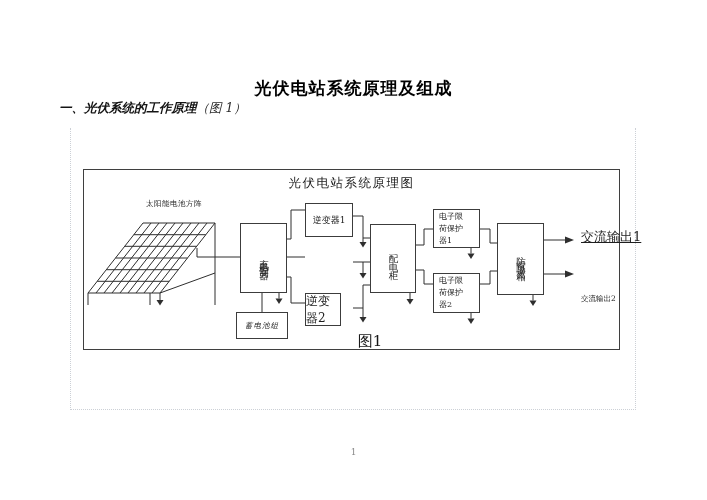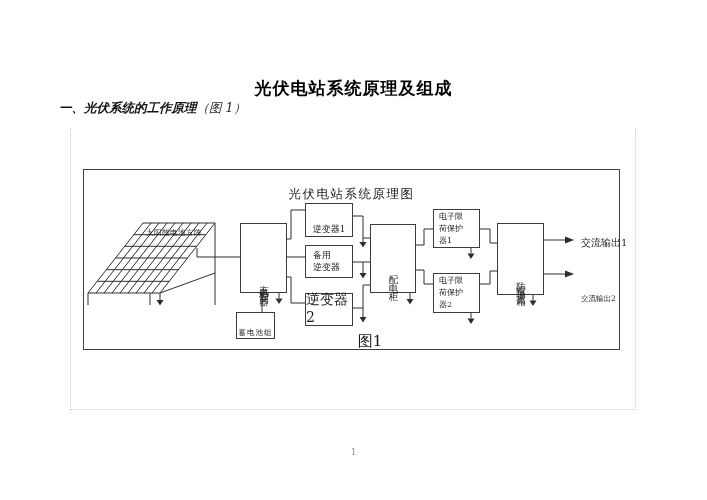--- a/index.html
+++ b/index.html
@@ -20,48 +20,48 @@
   .anchor-guides{
     position:absolute;left:70px;top:128px;width:564px;height:281px;
     border-left:1px dotted #ccd0d6;border-right:1px dotted #ccd0d6;border-bottom:1px dotted #ccd0d6;
   }
   .diagram-frame{
     position:absolute;left:83px;top:169px;width:537px;height:181px;
     border:1.5px solid #3f3f3f;box-sizing:border-box;background:#ffffff;z-index:1;
   }
   .schematic-svg{position:absolute;left:0;top:0;width:707px;height:500px;z-index:2;}
   .fig-title{
-    position:absolute;left:83px;top:186px;width:537px;text-align:center;
+    position:absolute;left:83px;top:175px;width:537px;text-align:center;
     font-size:12.5px;letter-spacing:1.5px;color:#191919;z-index:3;
     font-family:"DejaVu Serif",serif;
   }
   .lbl{
     position:absolute;z-index:3;color:#1f1f1f;font-family:"DejaVu Serif",serif;white-space:nowrap;
   }
   .box{
     position:absolute;z-index:3;background:#ffffff;border:1.4px solid #3c3c3c;box-sizing:border-box;
-    display:flex;align-items:flex-end;justify-content:center;color:#1c1c1c;
+    display:flex;align-items:center;justify-content:center;color:#1c1c1c;
     font-family:"DejaVu Serif",serif;
   }
   .box .vtext{writing-mode:vertical-rl;text-orientation:upright;}
   .box.multiline{flex-direction:column;align-items:flex-start;}
   .box-charge{left:240px;top:223px;width:47px;height:70px;}
   .box-charge .vtext{font-size:9.5px;letter-spacing:3px;}
-  .box-battery{left:236px;top:312px;width:39px;height:27px;font-size:7.5px;letter-spacing:1px;}
+  .box-battery{left:236px;top:312px;width:52px;height:27px;font-size:7.5px;letter-spacing:1px;font-style:italic;}
   .box-inv1{left:305px;top:203px;width:48px;height:34px;font-size:9px;}
   .box-backup{left:305px;top:245px;width:48px;height:33px;font-size:9px;line-height:1.25;padding-left:7px;}
-  .box-inv2{left:305px;top:293px;width:48px;height:33px;font-size:14px;}
+  .box-inv2{left:305px;top:293px;width:36px;height:33px;font-size:12px;}
   .box-dist{left:370px;top:224px;width:46px;height:69px;}
   .box-dist .vtext{font-size:9.5px;letter-spacing:8px;}
   .box-prot1{left:433px;top:209px;width:47px;height:39px;font-size:8px;line-height:1.5;padding-left:5px;}
   .box-prot2{left:433px;top:273px;width:47px;height:40px;font-size:8px;line-height:1.5;padding-left:5px;}
   .box-lightning{left:497px;top:223px;width:47px;height:72px;}
   .box-lightning .vtext{font-size:9.5px;letter-spacing:4px;}
-  .solar-label{left:146px;top:228px;font-size:7.5px;letter-spacing:0.5px;}
-  .ac-out1{left:581px;top:236px;font-size:10px;}
+  .solar-label{left:146px;top:199px;font-size:7.5px;letter-spacing:0.5px;}
+  .ac-out1{left:581px;top:228px;font-size:13px;text-decoration:underline;}
   .ac-out2{left:581px;top:270px;font-size:7.5px;margin-top:24px;}
   .fig-caption{
     position:absolute;left:340px;top:332px;width:60px;text-align:center;z-index:3;
     font-size:15px;color:#161616;font-family:"DejaVu Serif",serif;
   }
   .page-number{
     position:absolute;left:0;top:447px;width:707px;text-align:center;
     font-size:9px;color:#8a8a8a;font-family:"DejaVu Serif",serif;
   }
 </style>
@@ -179,24 +179,20 @@
   </div>
 
   <div class="box box-battery">
     <span>蓄电池组</span>
   </div>
 
   <div class="box box-inv1">
     <span>逆变器1</span>
   </div>
 
-  <div class="box box-backup multiline">
-    <span>备用</span>
-    <span>逆变器</span>
-  </div>
 
   <div class="box box-inv2">
     <span>逆变器2</span>
   </div>
 
   <div class="box box-dist">
     <span class="vtext">配电柜</span>
   </div>
 
   <div class="box box-prot1 multiline">

